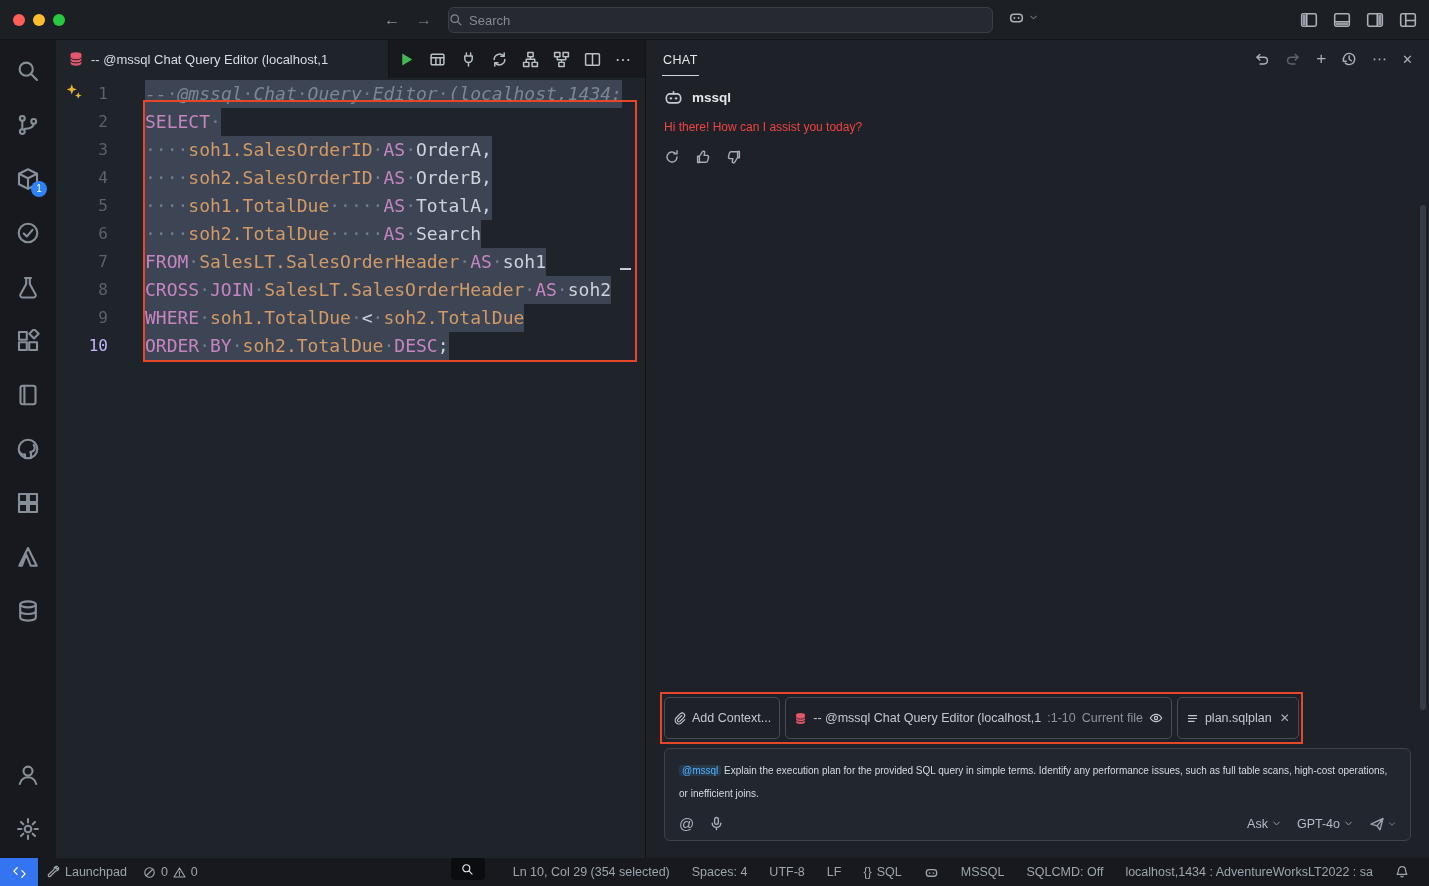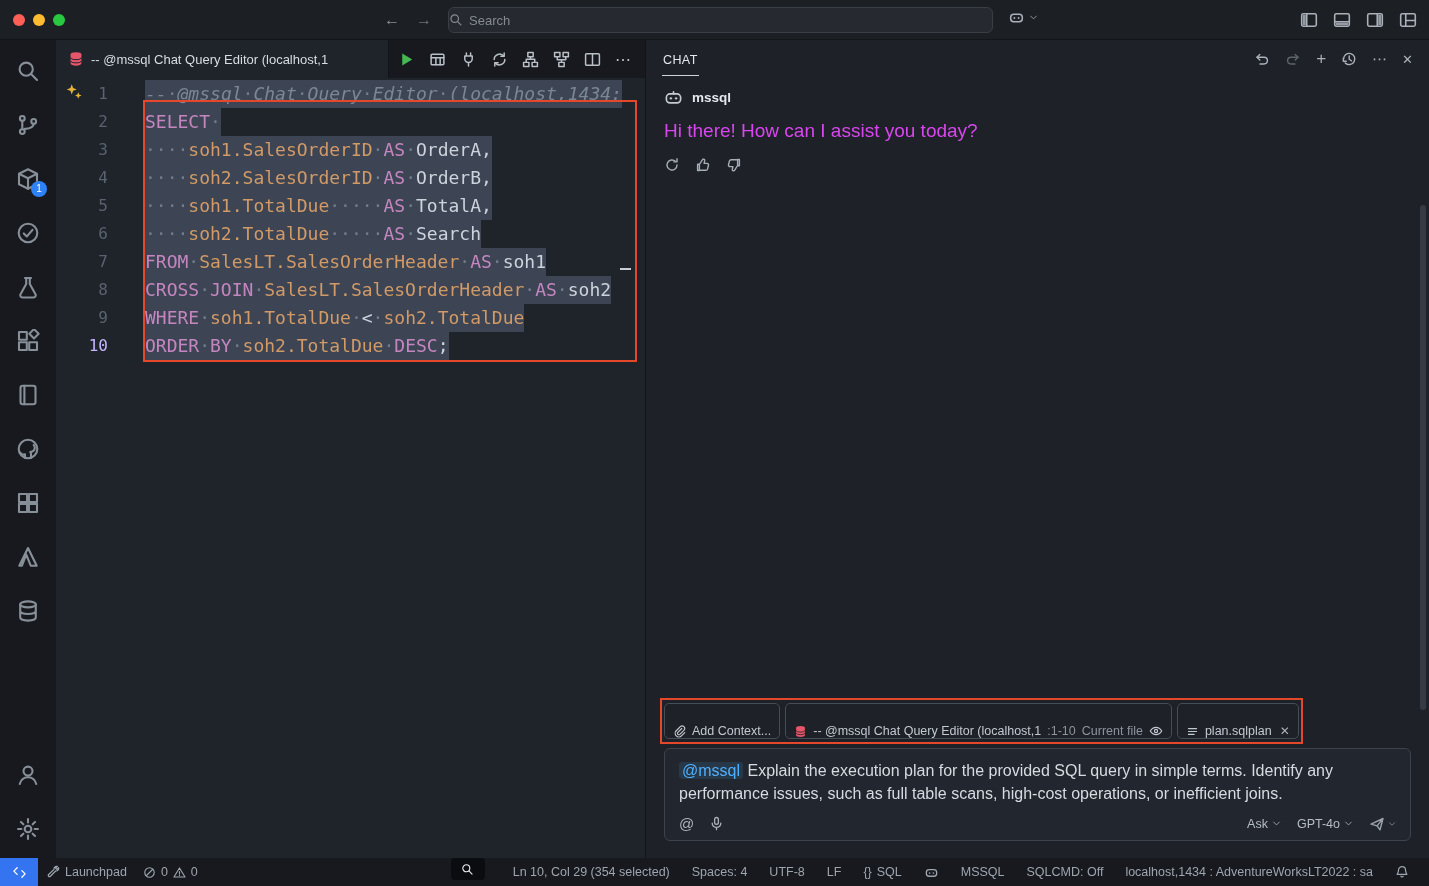--- a/index.html
+++ b/index.html
@@ -52,32 +52,32 @@
 
   
   .chat-col{flex:1;display:flex;flex-direction:column;background:#1e2127;border-left:1px solid #121418;position:relative;}
   .chat-header{height:38px;display:flex;align-items:center;padding:0 16px;flex:none;}
   .chat-title{font-size:12.5px;letter-spacing:.4px;color:#e4e8ec;border-bottom:1px solid #cfd4da;padding:10px 1px 8px;}
   .chat-actions{margin-left:auto;display:flex;align-items:center;gap:15px;color:#aab2bb;font-size:15px;}
   .chat-actions .dim{color:#5c646e;}
   .chat-body{flex:1;padding:10px 18px 0;min-height:0;}
   .msg-header{display:flex;align-items:center;gap:9px;color:#c5cbd3;}
   .msg-author{font-weight:bold;font-size:13.5px;color:#e4e8ec;}
-  .msg-text{margin-top:13px;font-size:19px;color:#d946ef;}
+  .msg-text{margin-top:13px;font-size:12px;color:#ef4444;}
   .msg-actions{margin-top:15px;display:flex;gap:15px;color:#a6aeb8;align-items:center;}
   .chat-scrollbar{position:absolute;right:3px;top:165px;width:6px;height:505px;background:#353b44;border-radius:3px;}
 
   .chat-input-area{flex:none;padding:0 18px 17px;}
   .chips-wrap{position:relative;display:inline-flex;gap:5px;margin-bottom:9px;}
   .chips-annotation{position:absolute;inset:-5px -4px;border:2px solid var(--annotation,#e5472b);pointer-events:none;}
-  .chip{display:inline-flex;align-items:flex-end;gap:6px;height:36px;padding:0 8px;border:1px solid #454d57;border-radius:5px;font-size:12.5px;color:#c2c9d1;white-space:nowrap;cursor:pointer;}
+  .chip{display:inline-flex;align-items:center;gap:6px;height:42px;padding:0 8px;border:1px solid #454d57;border-radius:5px;font-size:12.5px;color:#c2c9d1;white-space:nowrap;cursor:pointer;}
   .chip .dim{color:#8b949e;}
   .chip .x{font-size:12px;color:#aab2bb;margin-left:2px;}
   .input-box{border:1px solid #3d434d;border-radius:6px;background:#22262e;padding:10px 14px 8px;}
-  .input-text{font-size:16px;line-height:23px;color:#d6dbe1;}
+  .input-text{font-size:10px;line-height:23px;color:#d6dbe1;}
   .mention{color:#4fb0ff;background:rgba(79,176,255,.13);border-radius:3px;padding:0 3px;}
   .input-toolbar{display:flex;align-items:center;gap:15px;margin-top:10px;color:#aab2bb;}
   .at-glyph{font-size:15px;}
   .right-tools{margin-left:auto;display:flex;align-items:center;gap:16px;font-size:12.5px;color:#b6bdc6;}
   .dropdown{display:flex;align-items:center;gap:4px;cursor:pointer;justify-content:flex-end;}
   .send-group{display:flex;align-items:center;gap:3px;color:#9aa2ab;}
 
   
   .statusbar{height:28px;background:#17191e;display:flex;align-items:center;font-size:12.5px;color:#9da5ae;flex:none;padding-right:12px;}
   .sb-remote{width:38px;height:28px;background:#3574f0;color:#fff;display:flex;align-items:center;justify-content:center;flex:none;cursor:pointer;}

